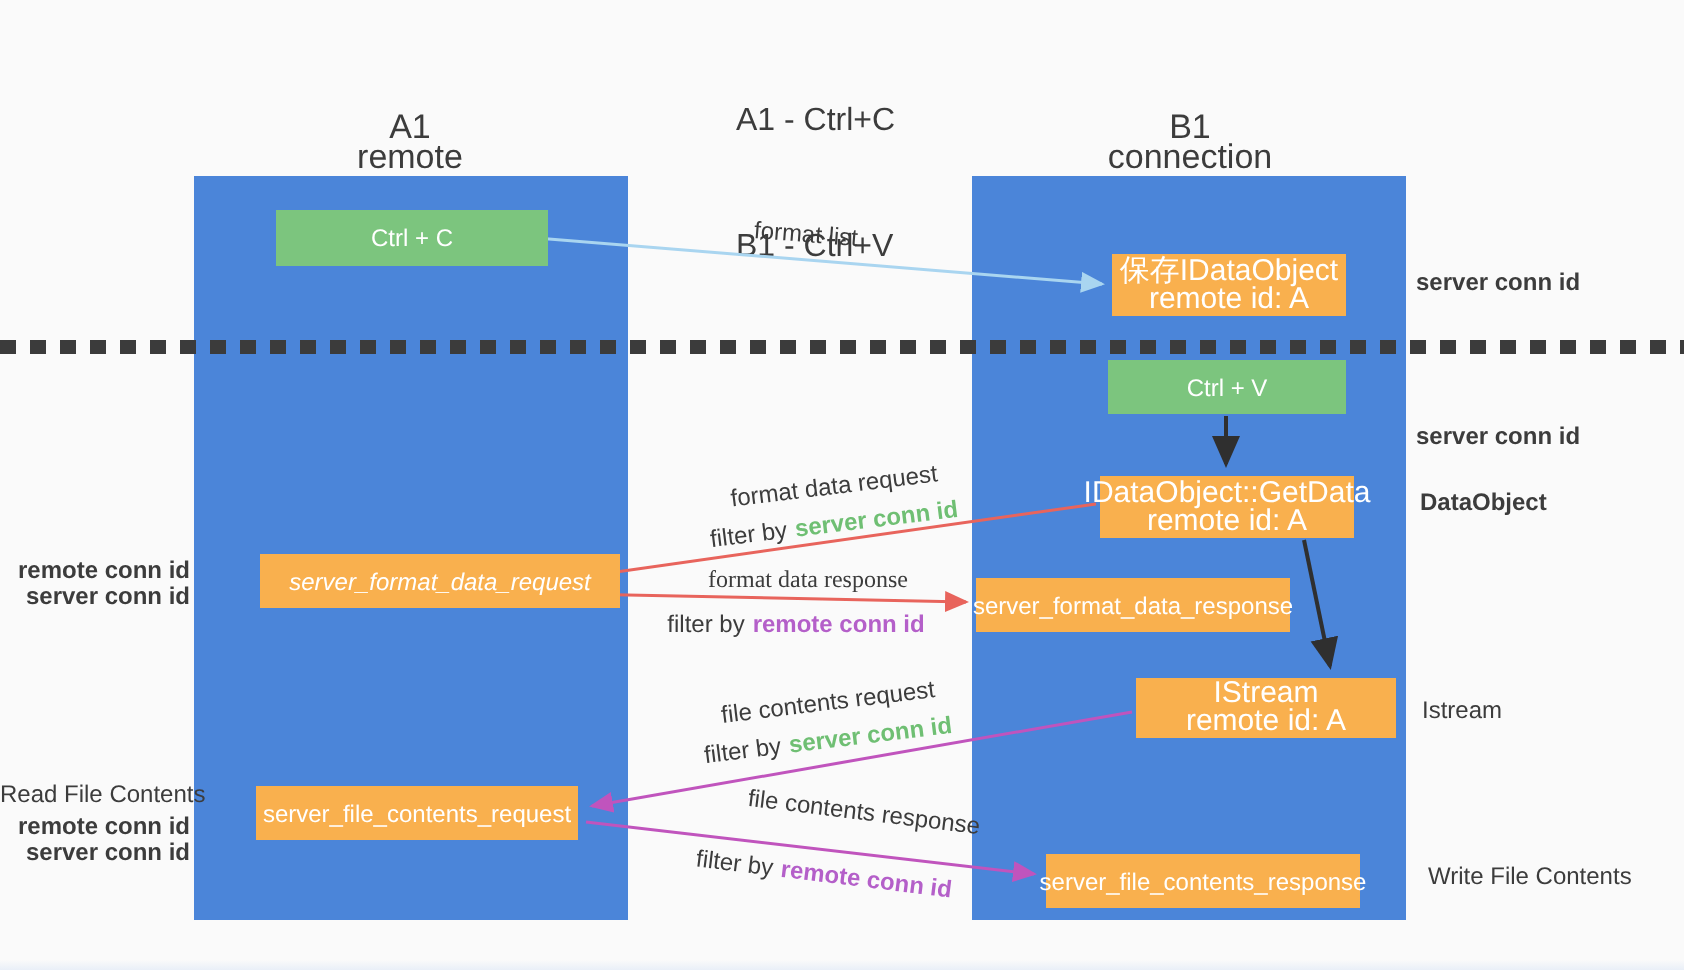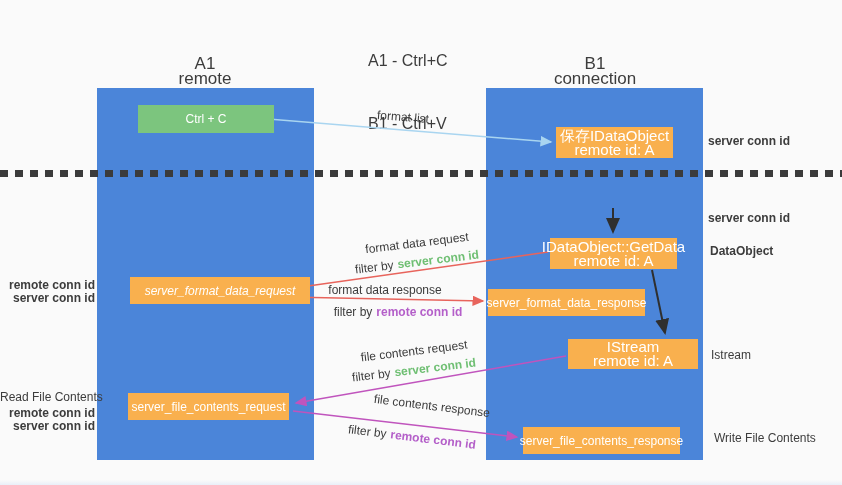--- a/index.html
+++ b/index.html
@@ -109,20 +109,23 @@
 
   <div class="node green" style="left:138px; top:105px; width:136px; height:28px;">
     <div>Ctrl + C</div>
   </div>
 
   <div class="node orange" style="left:556px; top:127px; width:117px; height:31px;">
     <div class="l2">保存IDataObject</div>
     <div class="l2">remote id: A</div>
   </div>
 
+  <div class="node green" style="left:554px; top:180px; width:119px; height:27px;">
+    <div>Ctrl + V</div>
+  </div>
 
   <div class="node orange" style="left:550px; top:238px; width:127px; height:31px;">
     <div class="l2">IDataObject::GetData</div>
     <div class="l2">remote id: A</div>
   </div>
 
   <div class="node orange" style="left:130px; top:277px; width:180px; height:27px;font-style:italic;">
     <div>server_format_data_request</div>
   </div>
 
@@ -143,21 +146,21 @@
     <div>server_file_contents_response</div>
   </div>
 
   <div class="edge-label" style="left:403px; top:117px; transform: translate(-50%,-50%) rotate(4.5deg);">format list</div>
 
   <div class="edge-label" style="left:417px; top:243px; transform: translate(-50%,-50%) rotate(-7deg);">format data request</div>
   <div class="edge-label" style="left:417px; top:262px; transform: translate(-50%,-50%) rotate(-7deg);">
     <span class="flt">filter by</span><span class="green-id">server conn id</span>
   </div>
 
-  <div class="edge-label" style="left:385px; top:290px; transform: translate(-50%,-50%);">format data response</div>
+  <div class="edge-label" style="left:404px; top:290px; transform: translate(-50%,-50%); font-family: Liberation Serif, serif;">format data response</div>
   <div class="edge-label" style="left:398px; top:312px; transform: translate(-50%,-50%);">
     <span class="flt">filter by</span><span class="purple-id">remote conn id</span>
   </div>
 
   <div class="edge-label" style="left:414px; top:351px; transform: translate(-50%,-50%) rotate(-7deg);">file contents request</div>
   <div class="edge-label" style="left:414px; top:370px; transform: translate(-50%,-50%) rotate(-7deg);">
     <span class="flt">filter by</span><span class="green-id">server conn id</span>
   </div>
 
   <div class="edge-label" style="left:432px; top:406px; transform: translate(-50%,-50%) rotate(7deg);">file contents response</div>

